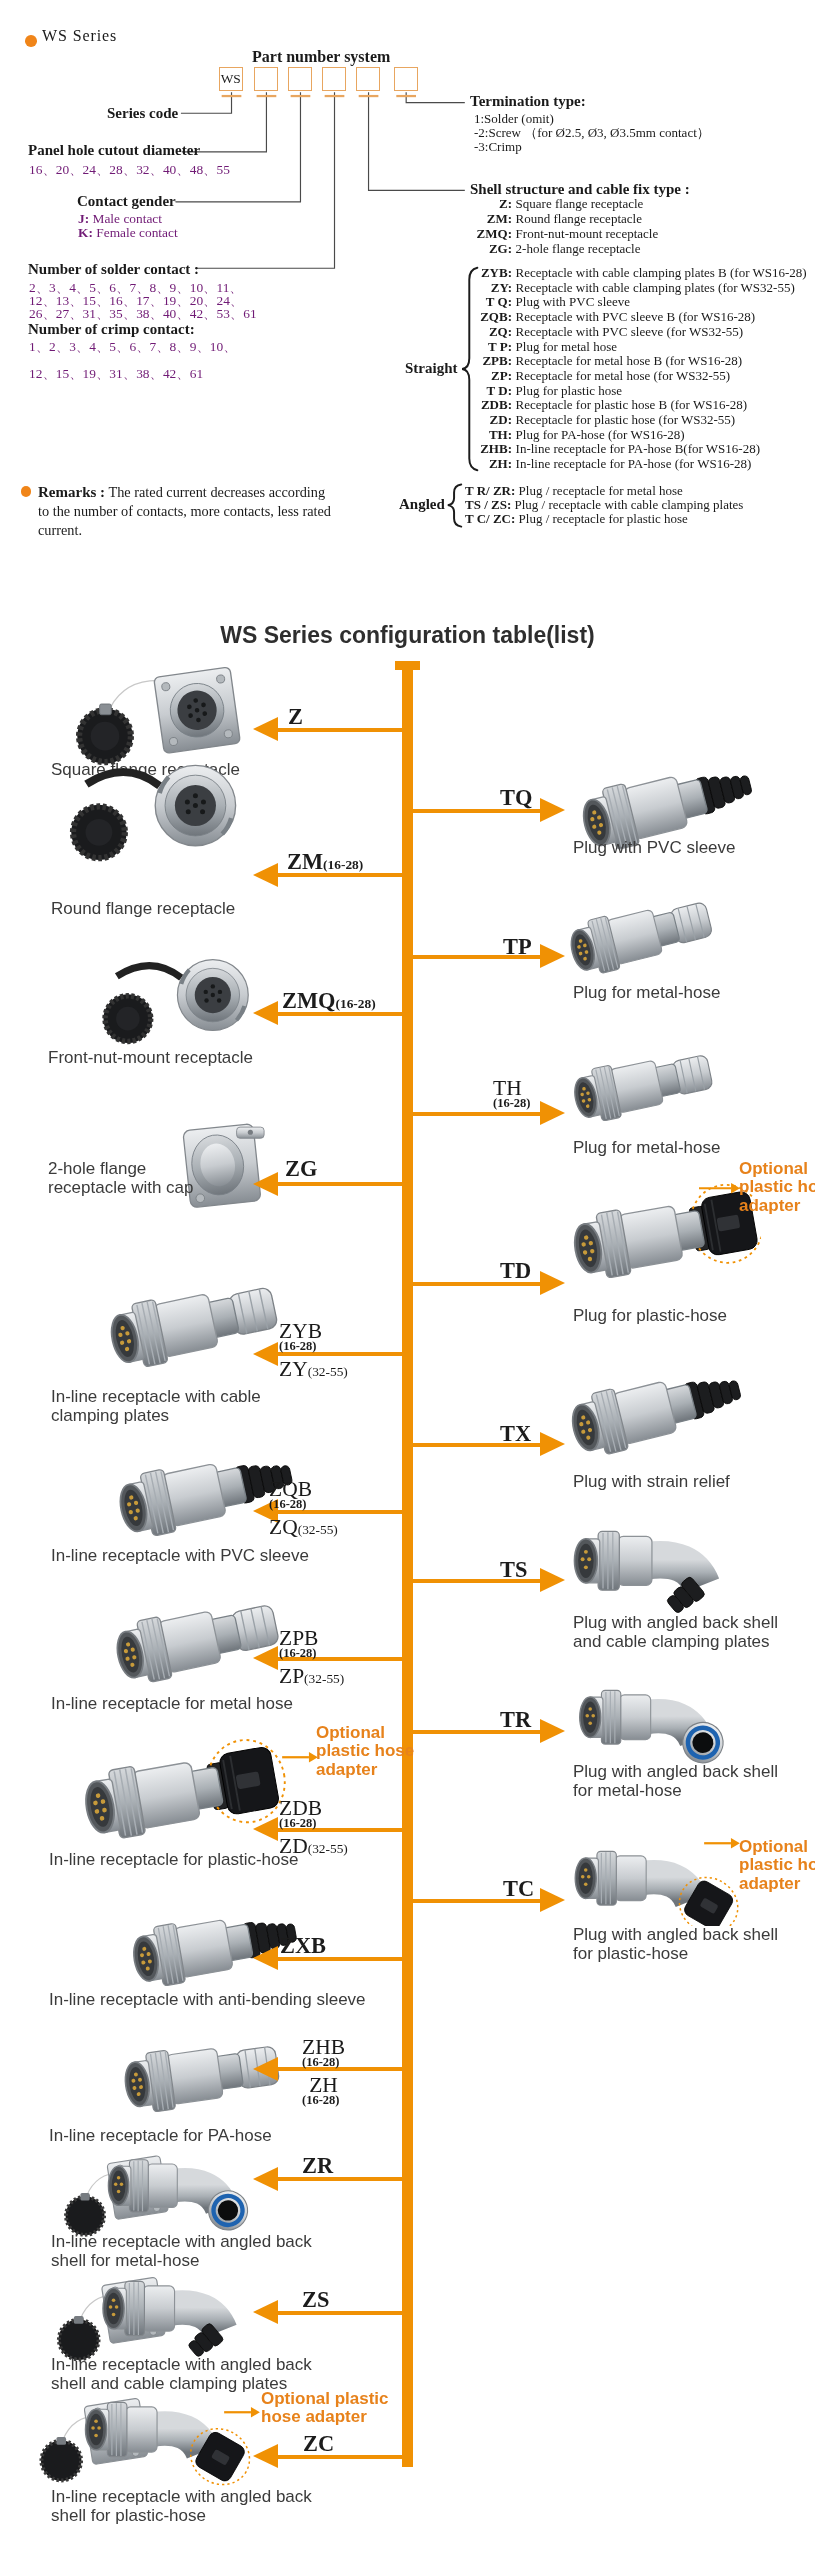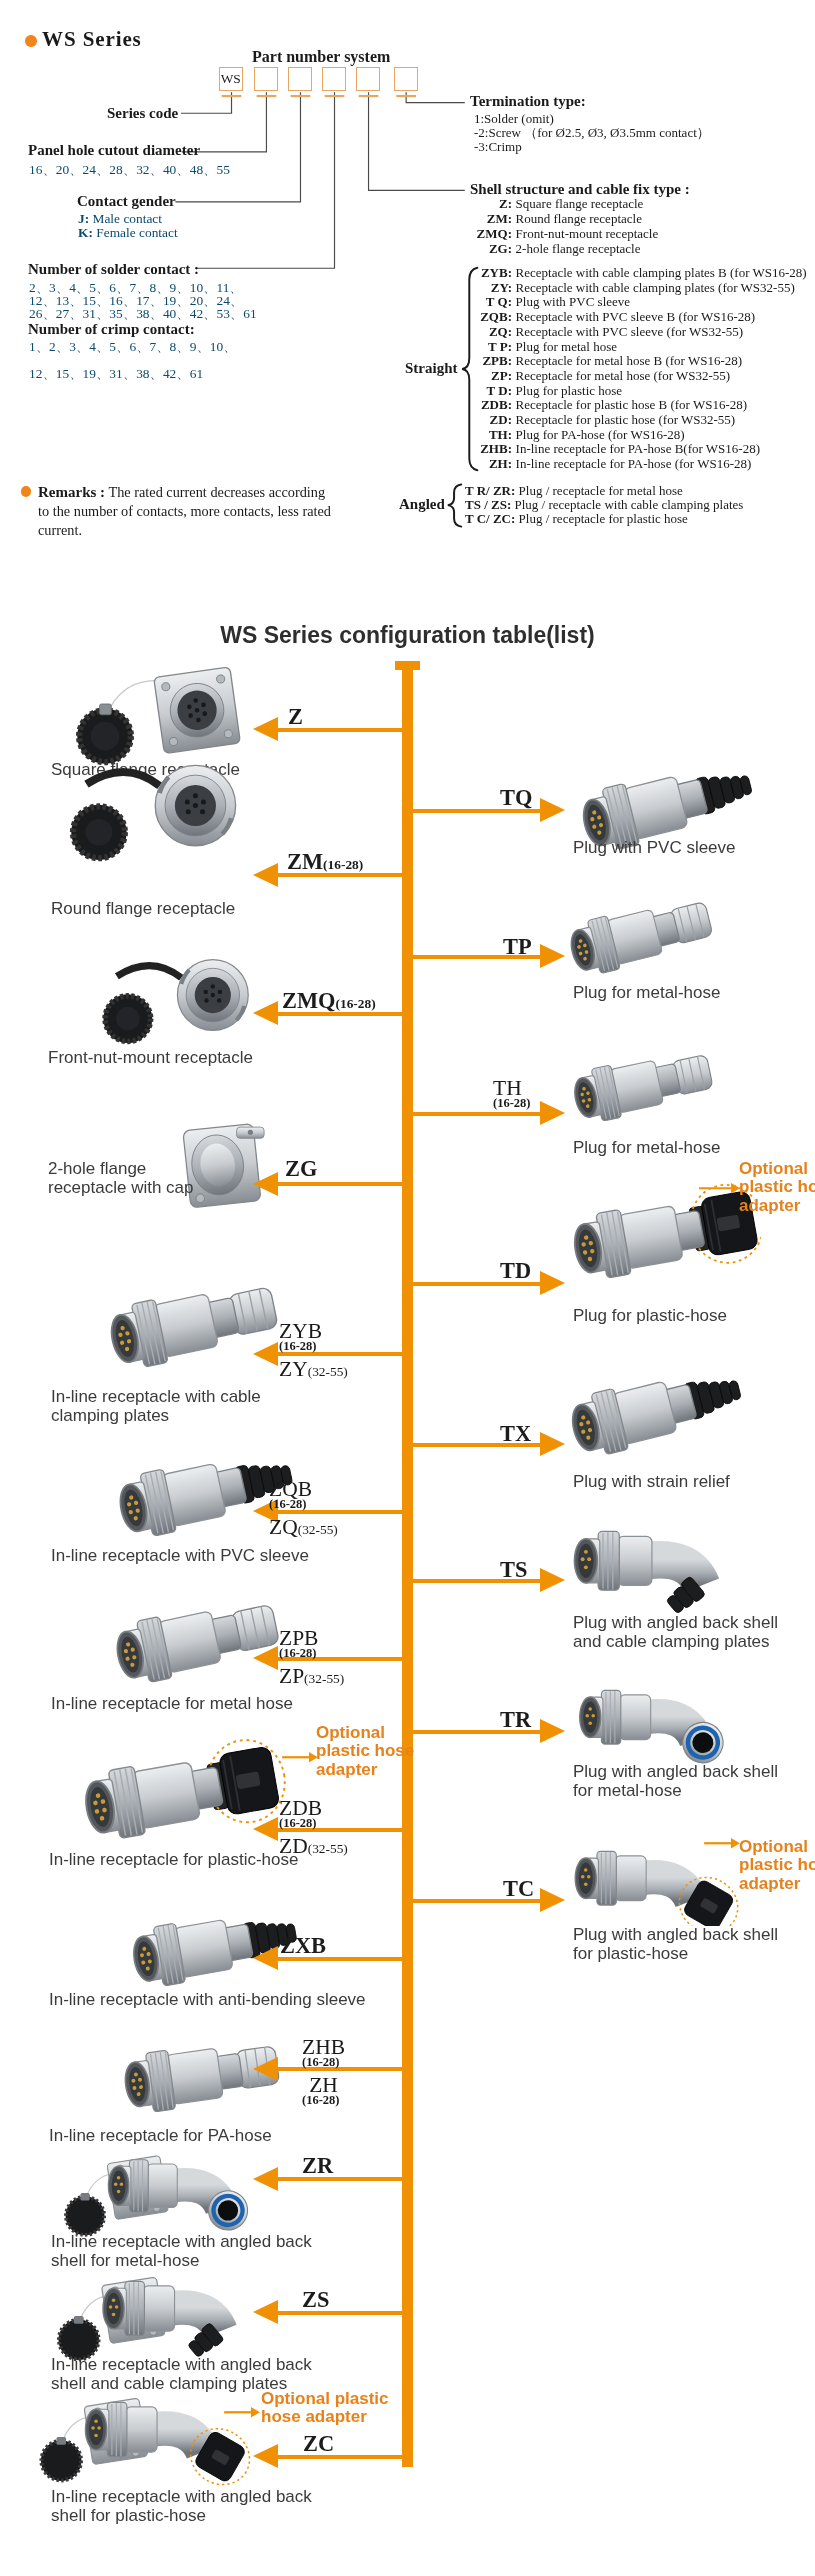--- a/index.html
+++ b/index.html
@@ -1,23 +1,23 @@
 <!DOCTYPE html>
 <html style="font-size:14.3px"><head>
 <meta charset="utf-8">
 <style>
   html,body{margin:0;padding:0;background:#fff;}
   .page{position:relative;width:815px;height:2576px;background:#fff;font-family:"Liberation Serif",serif;color:#1a1a1a;overflow:hidden;}
   .abs{position:absolute;}
   .hdr-dot{width:11.6px;height:11.6px;border-radius:50%;background:#F08519;}
-  .hdr-title{font-size:21px;font-weight:bold;letter-spacing:0.9px;}
+  .hdr-title{font-size:16px;font-weight:normal;letter-spacing:0.9px;}
   .pn-title{font-size:16px;font-weight:bold;}
   .pn-box{width:21.5px;height:22.4px;border:1.3px solid #E8A660;background:#fff;text-align:center;font-size:13.4px;line-height:22.4px;}
   .lbl{font-weight:bold;font-size:15px;white-space:nowrap;}
-  .val{font-size:13.4px;white-space:nowrap;color:#0c4a6e;}
+  .val{font-size:13.4px;white-space:nowrap;color:#701a75;}
   .term-row{font-size:13px;line-height:14px;white-space:nowrap;}
   .sh-row{display:flex;font-size:13px;line-height:14.7px;}
   .sh-code{width:48px;text-align:right;font-weight:bold;flex:none;}
   .sh-desc{margin-left:3.6px;white-space:nowrap;}
   .ang-row{font-size:13px;line-height:14px;white-space:nowrap;}
   .ang-code{font-weight:bold;}
   .rem-text{font-size:14.3px;line-height:19px;}
   table.derate{border-collapse:collapse;font-size:10.7px;text-align:center;color:#222;}
   table.derate td{border:1.1px solid #3c3c3c;padding:0;}
   .cfg-title{font-family:"Liberation Sans",sans-serif;font-size:23px;font-weight:bold;color:#2e2e2e;}

